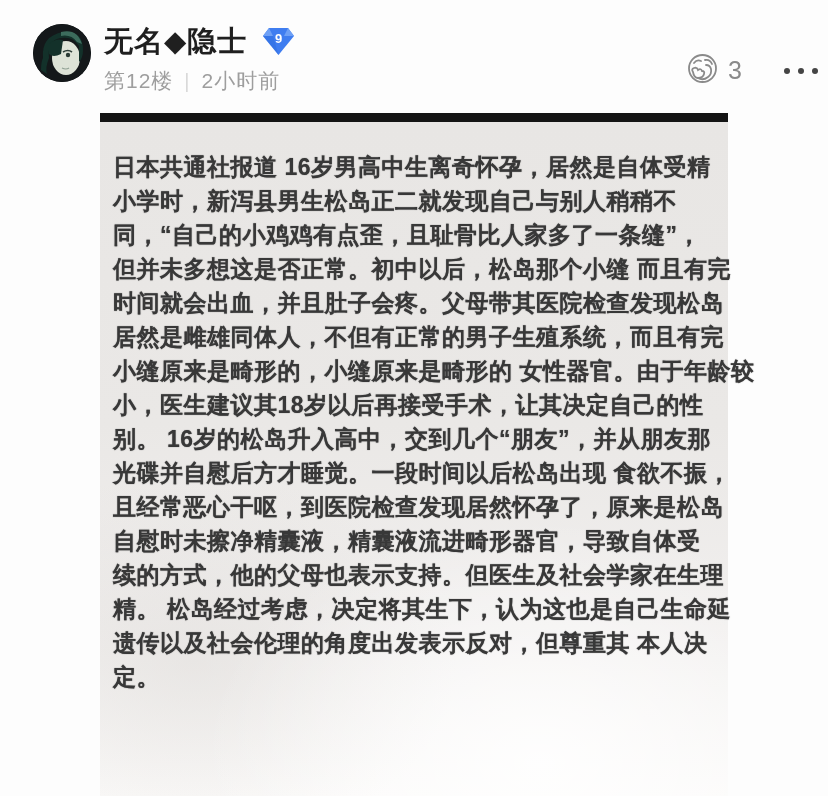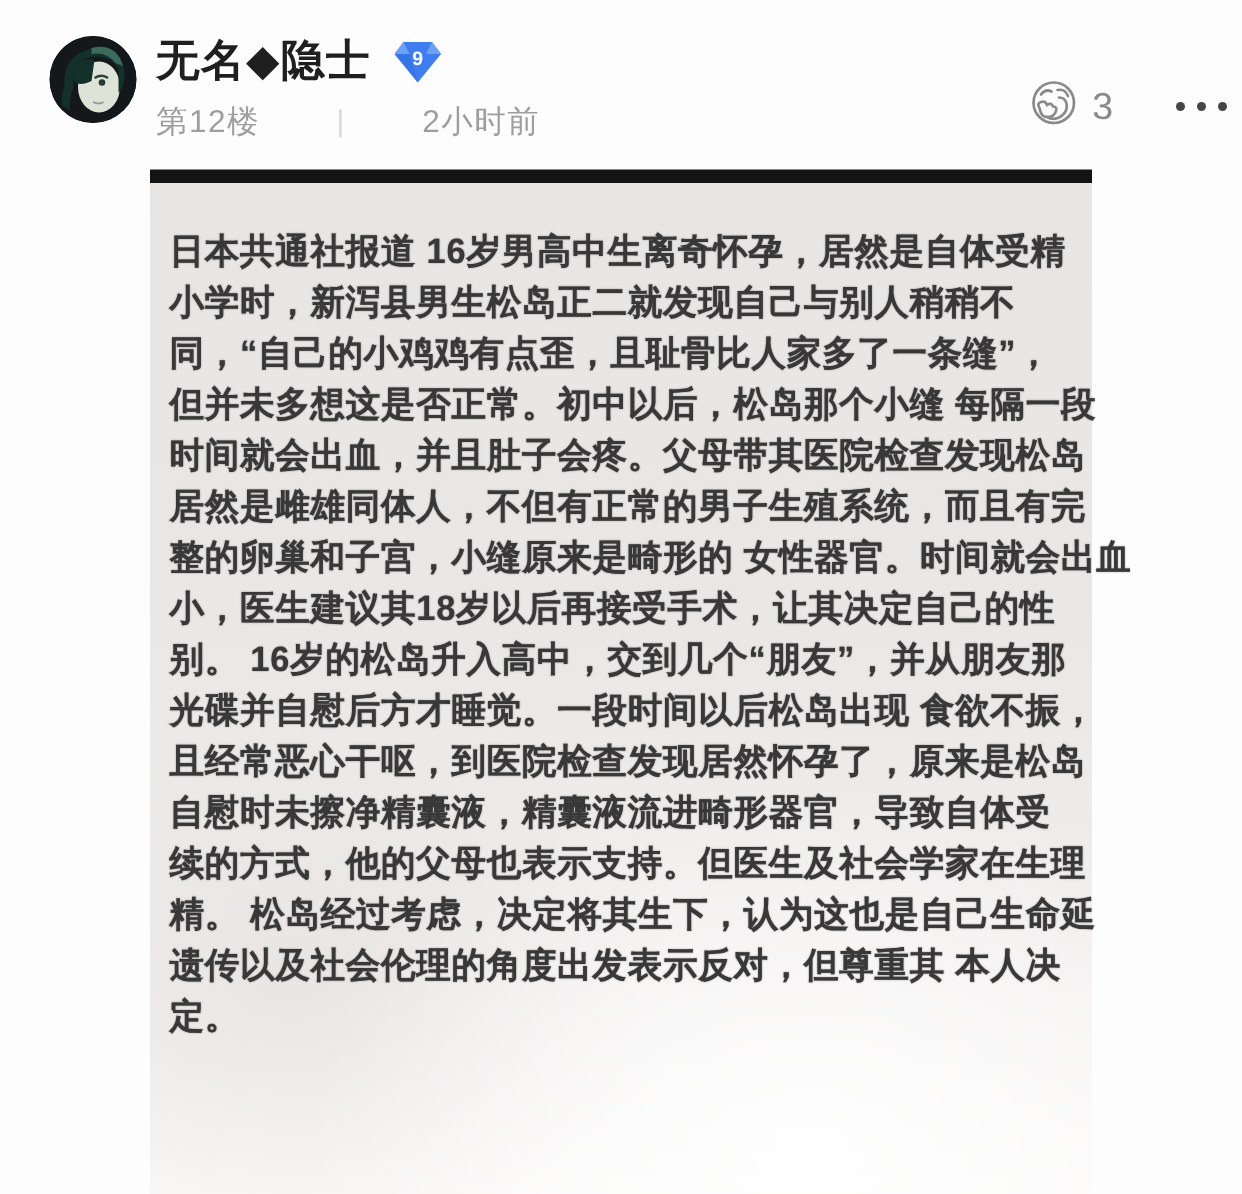--- a/index.html
+++ b/index.html
@@ -16,21 +16,21 @@
   }
   .name-block{position:absolute;left:104px;top:24px;}
   .name-row{display:flex;align-items:center;}
   .username{
     font-size:29px;font-weight:700;color:#1f1f1f;letter-spacing:1px;line-height:34px;
     cursor:pointer;
   }
   .level-badge{margin-left:16px;width:31px;height:27px;display:inline-block;}
   .meta-row{
     display:flex;align-items:center;margin-top:9px;
-    font-size:21px;color:#9e9e9e;letter-spacing:1px;gap:40px;
+    font-size:21px;color:#9e9e9e;letter-spacing:1px;
   }
   .meta-divider{color:#d8d8d8;margin:0 11px;font-size:20px;}
   .header-right{position:absolute;right:26px;top:52px;display:flex;align-items:center;}
   .reaction{display:flex;align-items:center;cursor:pointer;}
   .reaction-count{font-size:25px;color:#8a8a8a;margin-left:9px;}
   .more-btn{margin-left:34px;display:flex;align-items:center;padding:10px 4px;cursor:pointer;}
   .more-btn .dot{width:6px;height:6px;border-radius:50%;background:#454545;margin:0 4px;}
   
   .post-image{
     position:absolute;left:100px;top:113px;width:597px;height:683px;cursor:pointer;
@@ -110,24 +110,24 @@
     </div>
   </div>
 </div>
 
 <div class="post-image">
   <div class="img-black-bar"></div>
   <div class="img-paper">
     <div class="img-text-line">日本共通社报道 16岁男高中生离奇怀孕，居然是自体受精</div>
     <div class="img-text-line">小学时，新泻县男生松岛正二就发现自己与别人稍稍不</div>
     <div class="img-text-line">同，“自己的小鸡鸡有点歪，且耻骨比人家多了一条缝”，</div>
-    <div class="img-text-line">但并未多想这是否正常。初中以后，松岛那个小缝 每隔一段</div>
+    <div class="img-text-line">但并未多想这是否正常。初中以后，松岛那个小缝 而且有完</div>
     <div class="img-text-line">时间就会出血，并且肚子会疼。父母带其医院检查发现松岛</div>
     <div class="img-text-line">居然是雌雄同体人，不但有正常的男子生殖系统，而且有完</div>
-    <div class="img-text-line">整的卵巢和子宫，小缝原来是畸形的 女性器官。时间就会出血</div>
+    <div class="img-text-line">小缝原来是畸形的，小缝原来是畸形的 女性器官。由于年龄较</div>
     <div class="img-text-line">小，医生建议其18岁以后再接受手术，让其决定自己的性</div>
     <div class="img-text-line">别。 16岁的松岛升入高中，交到几个“朋友”，并从朋友那</div>
     <div class="img-text-line">光碟并自慰后方才睡觉。一段时间以后松岛出现 食欲不振，</div>
     <div class="img-text-line">且经常恶心干呕，到医院检查发现居然怀孕了，原来是松岛</div>
     <div class="img-text-line">自慰时未擦净精囊液，精囊液流进畸形器官，导致自体受</div>
     <div class="img-text-line">续的方式，他的父母也表示支持。但医生及社会学家在生理</div>
     <div class="img-text-line">精。 松岛经过考虑，决定将其生下，认为这也是自己生命延</div>
     <div class="img-text-line">遗传以及社会伦理的角度出发表示反对，但尊重其 本人决</div>
     <div class="img-text-line">定。</div>
   </div>

